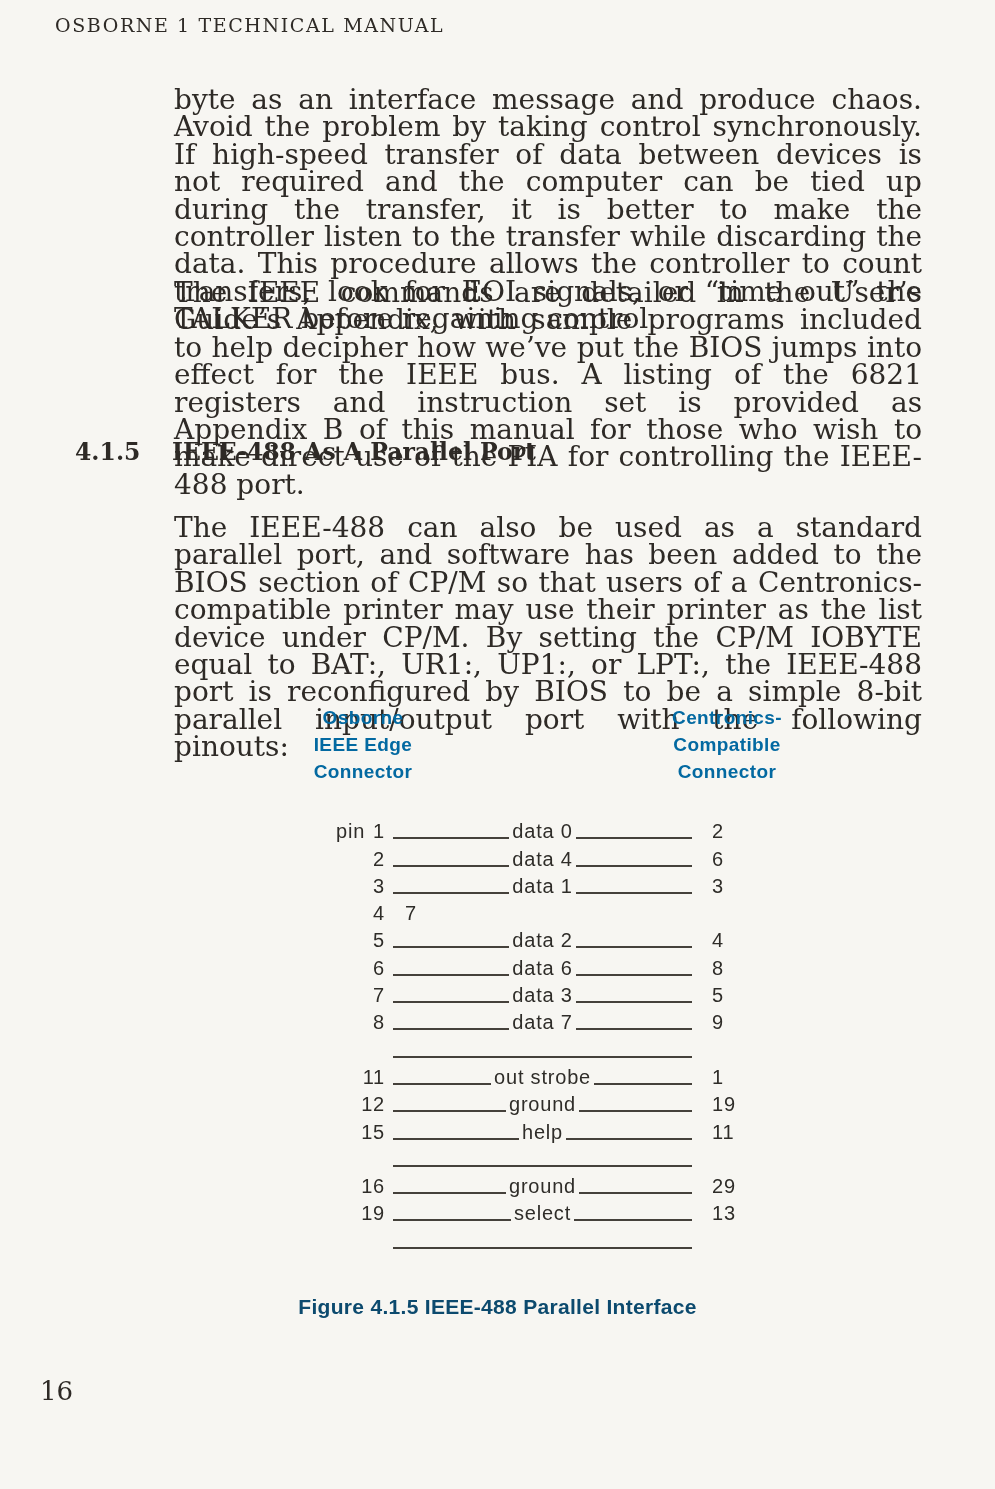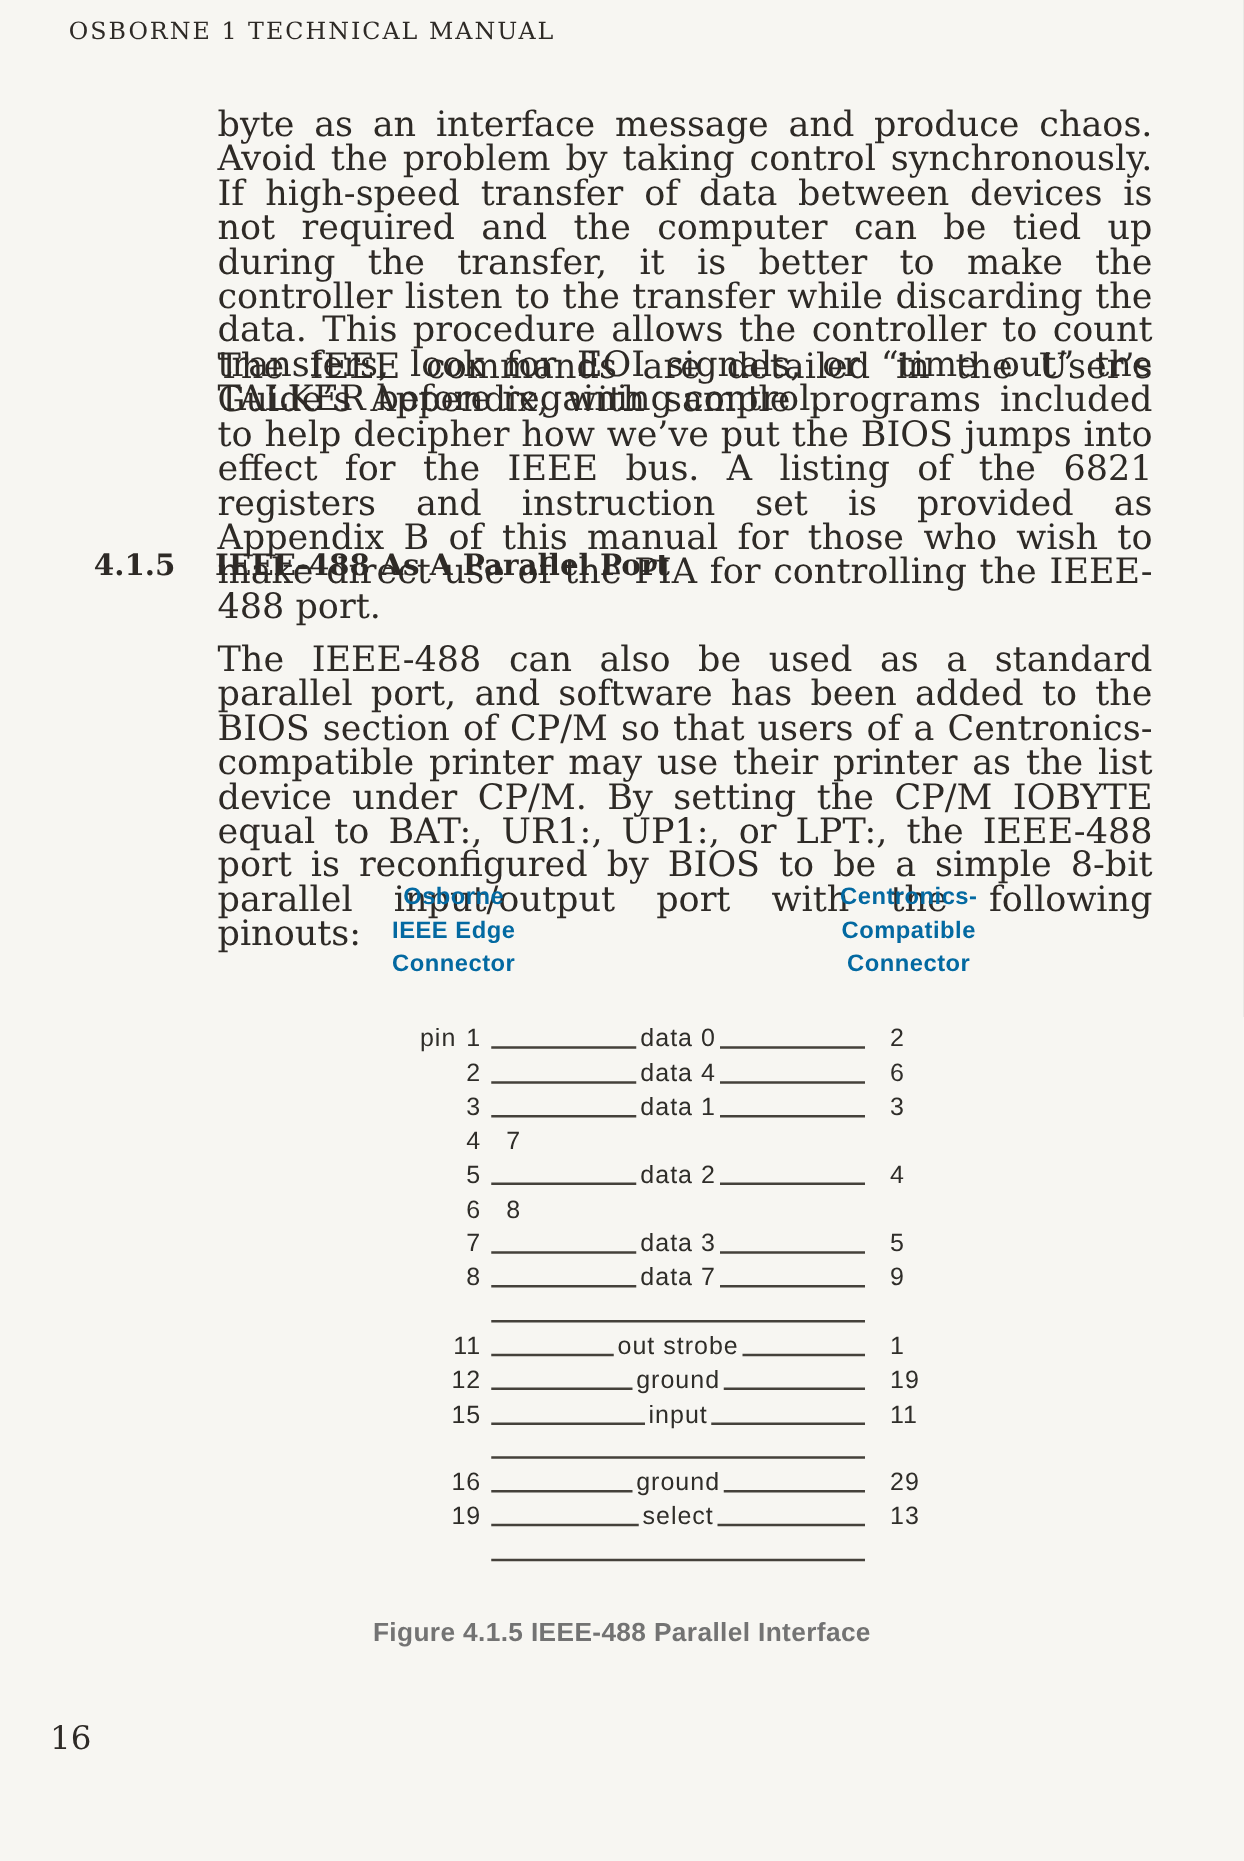--- a/index.html
+++ b/index.html
@@ -54,21 +54,21 @@
   .seg { flex:1; border-bottom:2px solid #45413b; margin-bottom:4px; height:0; }
   .seg.full { flex:1; }
   .plabel { padding:0 3px; white-space:nowrap;text-align:right; }
   .pr { margin-left:20px; min-width:44px; text-align:left; }
   .prow.sep .pl, .prow.sep .pr { visibility:hidden; }
   .fig-caption {
     position:absolute; top:1295px; left:0; width:995px;
     text-align:center;
     font-family:"Liberation Sans", sans-serif;
     font-weight:bold; font-size:21px; letter-spacing:0.3px;
-    color:#737373;
+    color:#0c4a6e;
   }
   .page-number {
     position:absolute; left:40px; top:1376px;
     font-size:26px;
   }
 </style>
 </head>
 <body>
 
 <div class="page" style="background: rgb(247, 246, 242); color: rgb(46, 42, 38);">
@@ -151,20 +151,25 @@
       <span class="plabel">data 2</span>
       <span class="seg"></span>
     </div>
     <div class="pr">4</div>
   </div>
 
   <div class="prow">
     <div class="pl">
       <span class="prefix"></span><span class="pnum">6</span>
     </div>
+    <div class="pline">
+      <span class="seg"></span>
+      <span class="plabel">data 6</span>
+      <span class="seg"></span>
+    </div>
     <div class="pr">8</div>
   </div>
 
   <div class="prow">
     <div class="pl">
       <span class="prefix"></span><span class="pnum">7</span>
     </div>
     <div class="pline">
       <span class="seg"></span>
       <span class="plabel">data 3</span>
@@ -216,21 +221,21 @@
     </div>
     <div class="pr">19</div>
   </div>
 
   <div class="prow">
     <div class="pl">
       <span class="prefix"></span><span class="pnum">15</span>
     </div>
     <div class="pline">
       <span class="seg"></span>
-      <span class="plabel">input</span>
+      <span class="plabel">help</span>
       <span class="seg"></span>
     </div>
     <div class="pr">11</div>
   </div>
 
   <div class="prow sep">
     <div class="pl"></div>
     <div class="pline">
       <span class="seg full"></span>
     </div>

